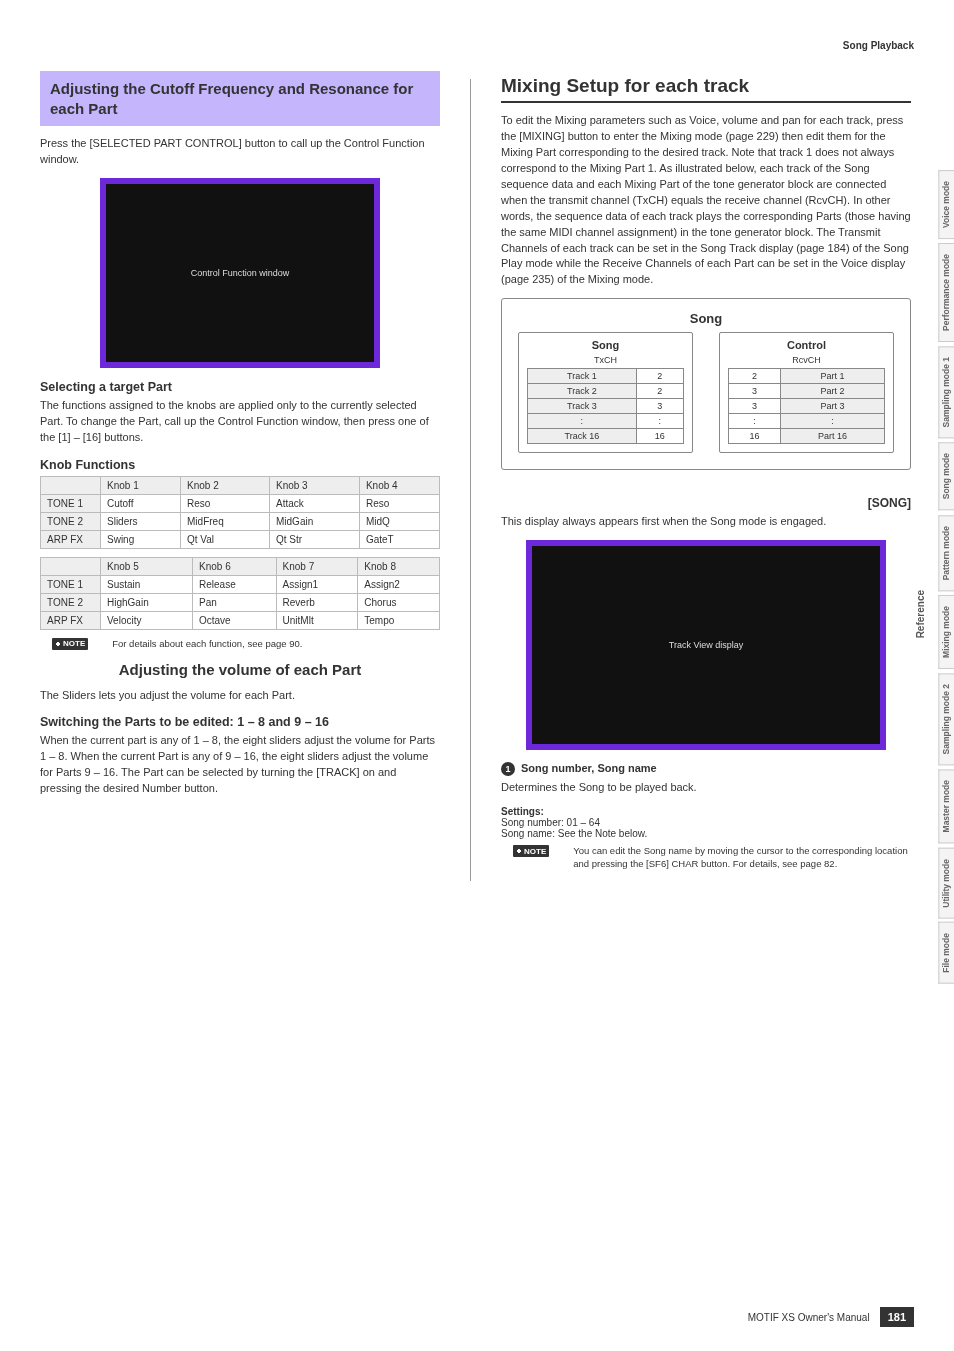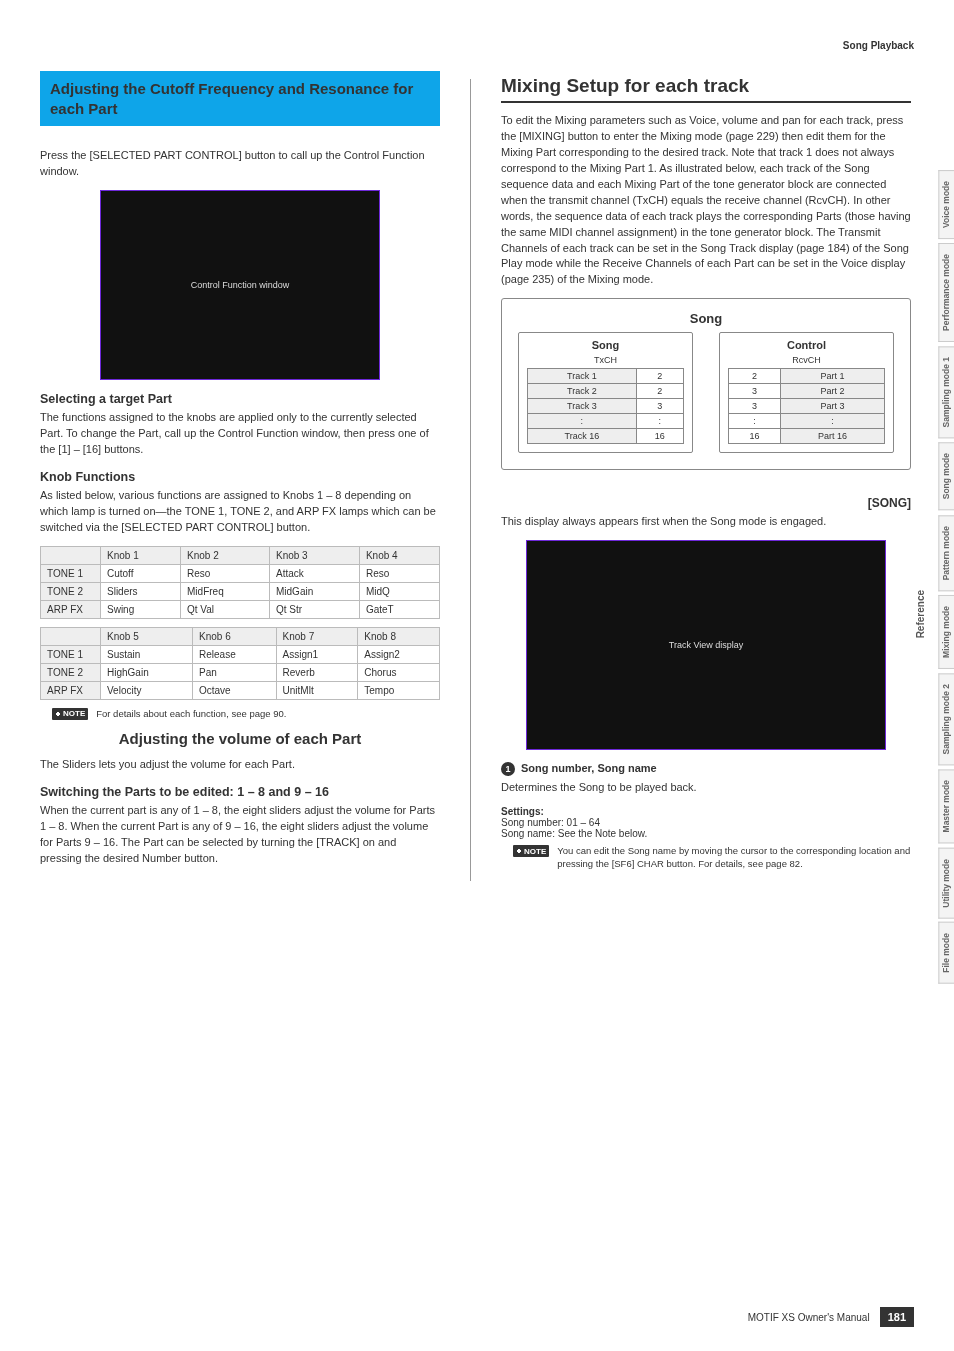--- a/index.html
+++ b/index.html
@@ -26,26 +26,26 @@
   .col { width: 400px; }
   .col-left { padding-right: 0; }
   .col-right { width: 410px; }
   .divider-v {
     width: 1px;
     background: #999;
     align-self: stretch;
     margin-top: 8px;
   }
   .h-gray {
-    background: #0ea5e9;
+    background: #c4b5fd;
     padding: 8px 10px;
     font-size: 15px;
     font-weight: bold;
     line-height: 1.3;
-    margin-bottom: 22px;
+    margin-bottom: 10px;
   }
   .h-h1 {
     font-size: 19px;
     font-weight: bold;
     border-bottom: 2px solid #333;
     padding-bottom: 4px;
     margin-bottom: 10px;
     margin-top: 4px;
   }
   .h-h1.double { box-shadow: 0 3px 0 0 #333; margin-bottom: 14px; }
@@ -61,39 +61,39 @@
     text-align: center;
     margin-bottom: 10px;
   }
   .right-tag {
     text-align: right;
     font-weight: bold;
     font-size: 12px;
     margin-bottom: 4px;
   }
   p { font-size: 11px; line-height: 1.45; margin-bottom: 10px; }
-  .note-row { display: flex; gap: 8px; font-size: 9.5px; margin-top: 4px; margin-bottom: 10px; padding-left: 12px;}
+  .note-row { display: flex; gap: 24px; font-size: 9.5px; margin-top: 4px; margin-bottom: 10px; padding-left: 12px;}
   .note-badge {
     background: #333; color: #fff; font-weight: bold;
     font-size: 8px; padding: 1px 3px; border-radius: 1px;
     white-space: nowrap; display: inline-flex; align-items: center;
     height: 12px;
   }
   .note-badge::before {
     content:""; display:inline-block; width:6px; height:6px;
     background:#fff; border-radius:50%; margin-right:2px;
     background: radial-gradient(circle,#fff 40%, #333 41%);
   }
   .note-text { flex:1; line-height:1.35; }
 
   
   .img-ph {
     background: #111;
     color: #ddd;
-    border: 1px solid #6d28d9;
+    border: 6px solid #6d28d9;
     display: flex; align-items:center; justify-content:center;
     font-size: 9px;
     margin: 6px auto 12px auto;
   }
   .cf-img { width: 280px; height: 190px; }
   .tv-img { width: 360px; height: 210px; }
 
   
   table.knob {
     border-collapse: collapse;
@@ -189,21 +189,20 @@
   <div class="col col-left">
     <div class="h-gray">Adjusting the Cutoff Frequency and Resonance for each Part</div>
     <p>Press the [SELECTED PART CONTROL] button to call up the Control Function window.</p>
 
     <div class="img-ph cf-img">Control Function window</div>
 
     <div class="h-h2">Selecting a target Part</div>
     <p>The functions assigned to the knobs are applied only to the currently selected Part. To change the Part, call up the Control Function window, then press one of the [1] – [16] buttons.</p>
 
     <div class="h-h2">Knob Functions</div>
-    <p>As listed below, various functions are assigned to Knobs 1 – 8 depending on which lamp is turned on—the TONE 1, TONE 2, and ARP FX lamps which can be switched via the [SELECTED PART CONTROL] button.</p>
 
     <table class="knob">
       <tbody>
           <tr>
         <th class="rowhdr"></th>
         <th>Knob 1</th>
         <th>Knob 2</th>
         <th>Knob 3</th>
         <th>Knob 4</th>
       </tr>

